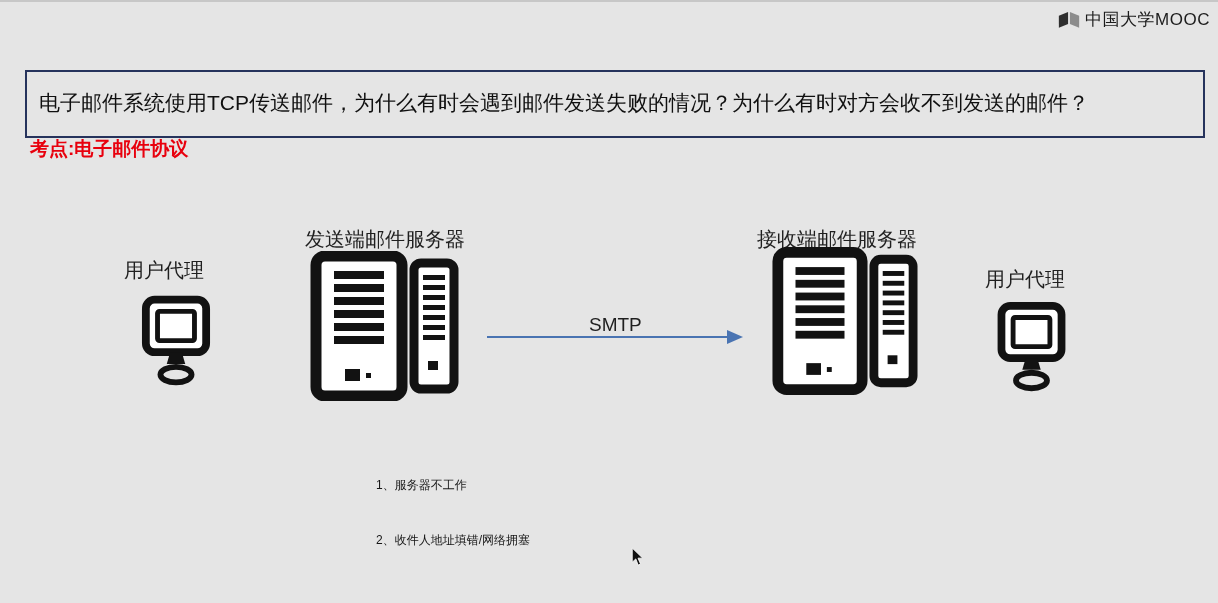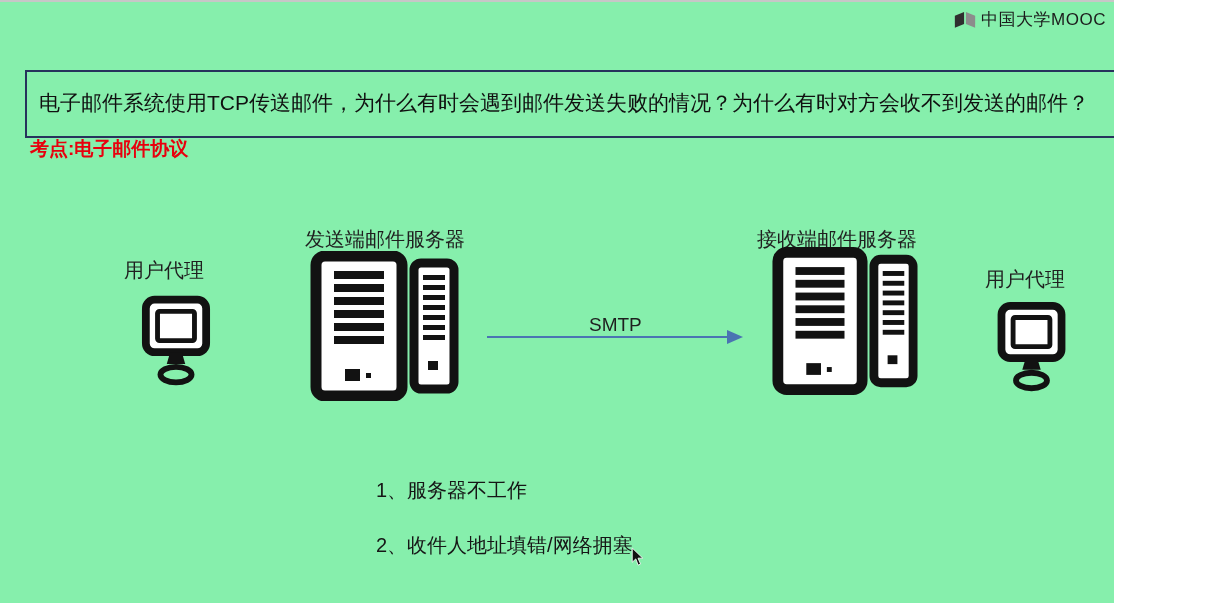--- a/index.html
+++ b/index.html
@@ -1,19 +1,19 @@
 <!DOCTYPE html>
 <html style="--topic-red: #e8000d; --box-border: #26335c; --arrow-blue: #4a74b2;"><head>
 <meta charset="utf-8">
 <style>
   html,body{margin:0;padding:0;background:#ffffff;}
   .stage{
     position:relative;
-    width:1114px;height:603px;
-    background:#86efac;
+    width:1218px;height:603px;
+    background:#e5e5e5;
     font-family:"Liberation Sans","DejaVu Sans",sans-serif;
     color:#1a1a1a;
     overflow:hidden;
     text-decoration:underline;
   }
   .top-strip{
     position:absolute;top:0;left:0;right:0;height:2px;
     background:#c7c7c7;
   }
   .logo{
@@ -42,21 +42,21 @@
   .smtp-label{left:589px;top:306px;font-size:19px;margin-top:8px;}
   .icon{position:absolute;}
   .icon svg{display:block;width:100%;height:100%;}
   .monitor-left{left:141px;top:295px;width:70px;height:95px;}
   .monitor-right{left:995px;top:302px;width:73px;height:93px;}
   .server-left{left:309px;top:251px;width:150px;height:150px;}
   .server-right{left:771px;top:246px;width:147px;height:150px;}
   .arrow{left:487px;top:327px;width:256px;height:20px;}
   .arrow-line{stroke:var(--arrow-blue,#4a74b2);stroke-width:2;}
   .arrow-head{fill:var(--arrow-blue,#4a74b2);}
-  .answer{position:absolute;font-size:20px;color:#161616;white-space:nowrap;}
+  .answer{position:absolute;font-size:12px;color:#161616;white-space:nowrap;}
   .answer-1{left:376px;top:477px;}
   .answer-2{left:376px;top:532px;}
   .cursor{position:absolute;left:631px;top:547px;width:13px;height:20px;}
   .cursor svg{display:block;width:100%;height:100%;}
 </style>
 </head>
 <body>
 
 <svg width="0" height="0" style="position:absolute" aria-hidden="true">
   <defs>

